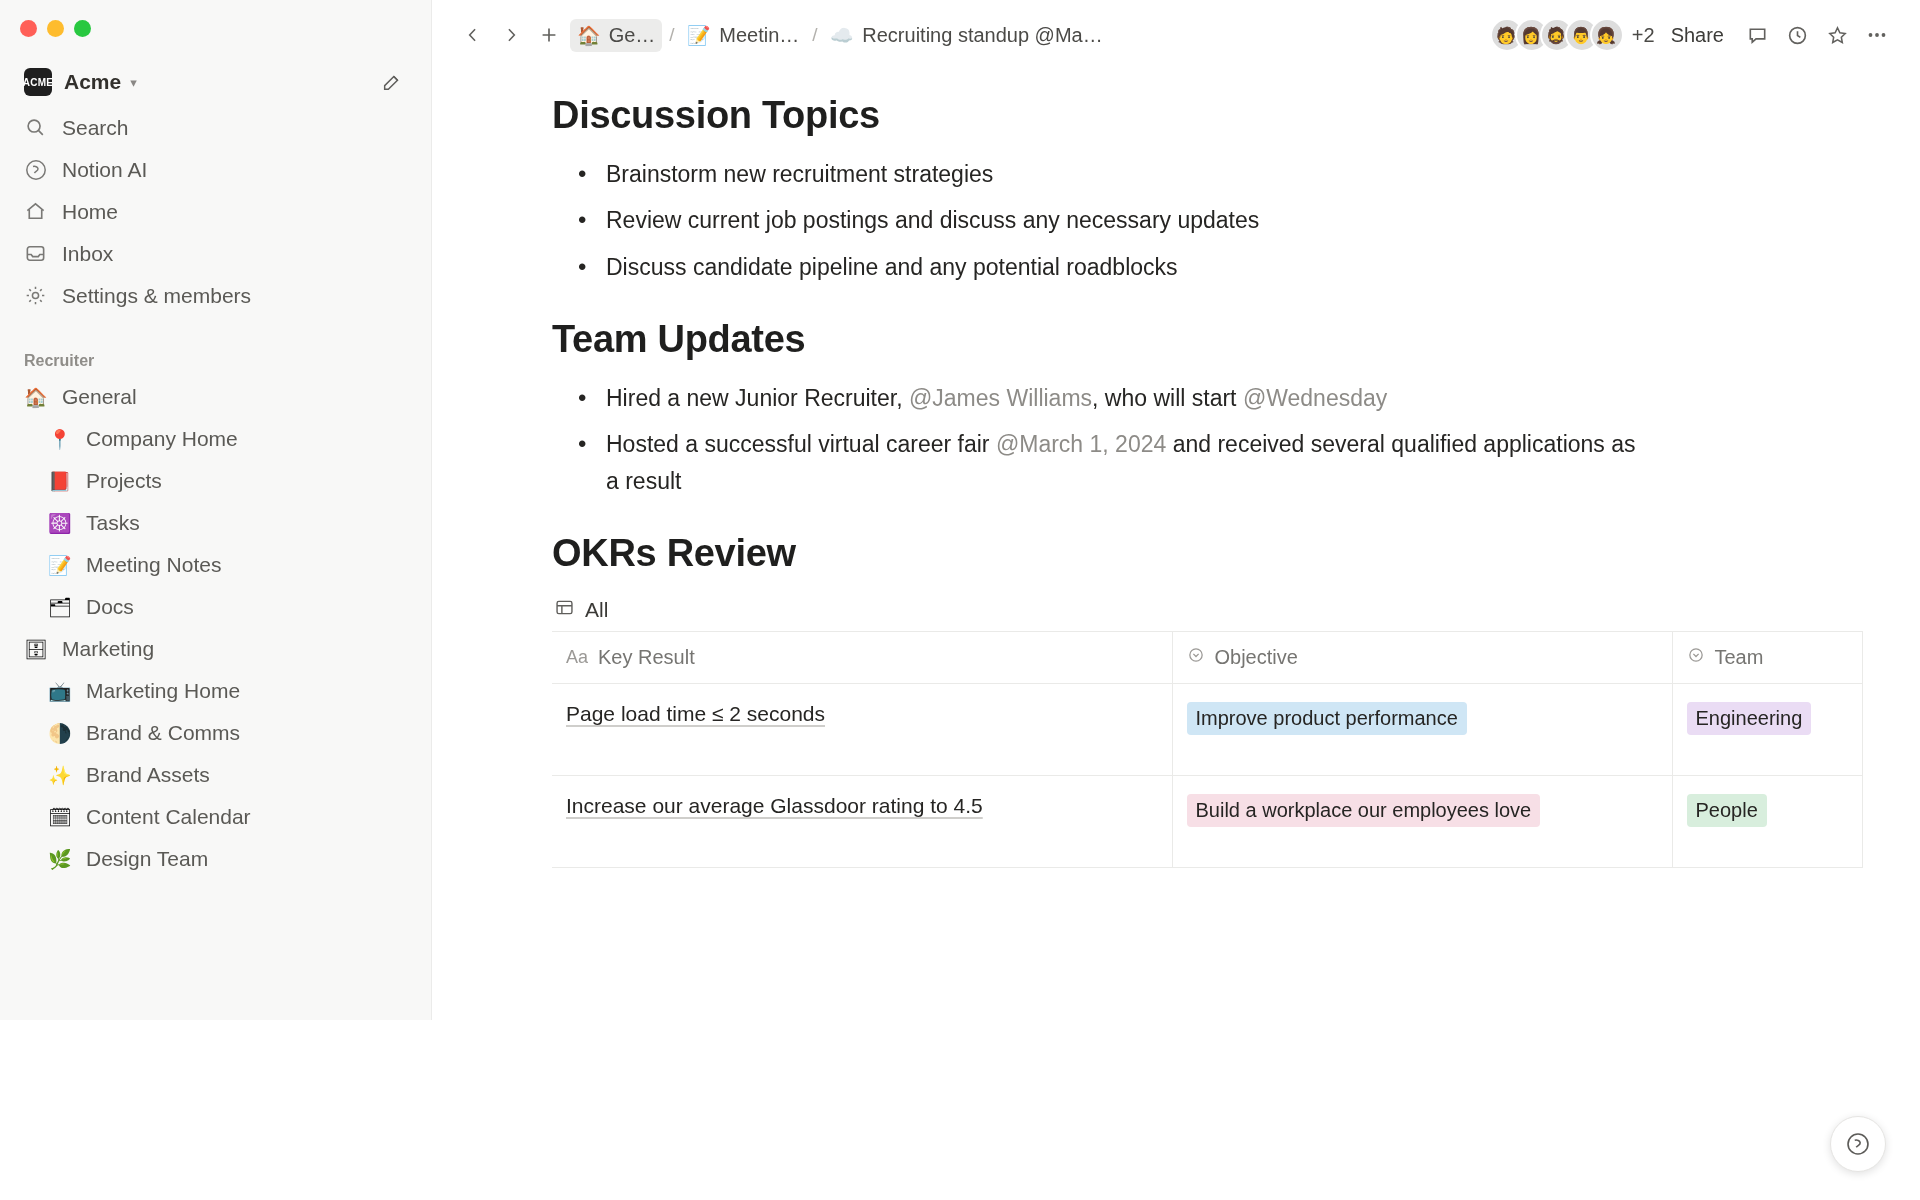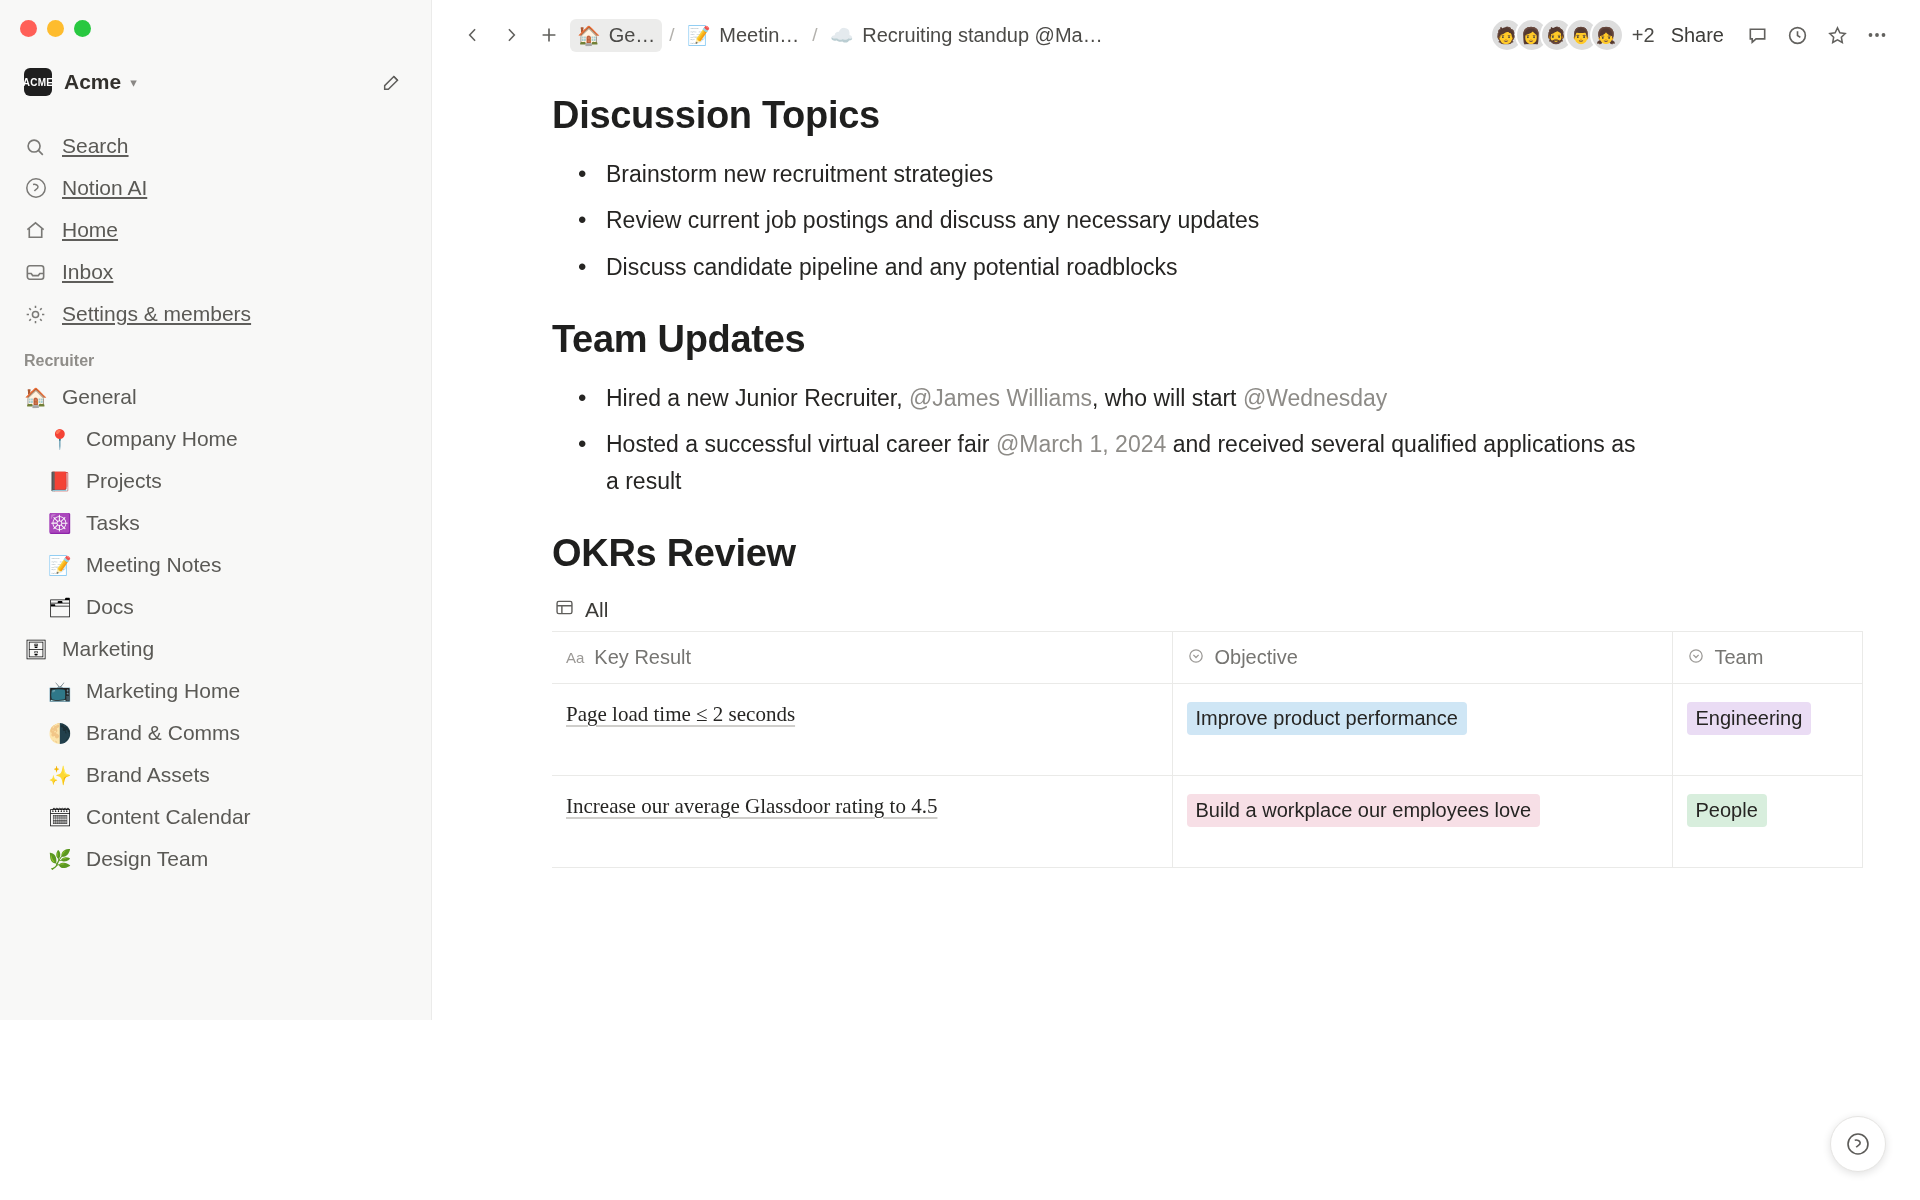--- a/index.html
+++ b/index.html
@@ -46,24 +46,23 @@
   }
   .ws-caret { margin-left: 9px; color: #8a8885; font-size: 13px; }
   .ws-edit {
     margin-left: auto; color: #5f5e5b; font-size: 20px;
     display: flex; align-items: center; justify-content: center;
     width: 30px; height: 30px;
   }
 
   .nav { margin-top: 12px; padding: 0 14px; }
   .nav-item {
-    display: flex; align-items: flex-end;
+    display: flex; align-items: flex-start;
     height: 42px; padding: 0 10px; border-radius: 7px;
     color: #5f5e5b;
-    text-decoration: underline;
   }
   .nav-item .ico {
     width: 30px; display: flex; align-items: center; justify-content: flex-start;
     color: #7a7976;
   }
   .nav-item .lbl {
     font-size: 21px; color: #5a5955; margin-left: 8px; font-weight: 500;
   }
 
   .section-title {
@@ -158,29 +157,28 @@
     text-align: left; vertical-align: top;
   }
   table.okr th:first-child, table.okr td:first-child { border-left: none; }
   table.okr th {
     padding: 14px 10px 14px 14px;
     font-weight: 400; font-size: 20px; color: #767572;
   }
   table.okr th .h {
     display: flex; align-items: center; gap: 10px;
   }
-  table.okr th .hico { color: #9b9996; font-size: 15px; }
+  table.okr th .hico { color: #9b9996; font-size: 18px; }
   table.okr td { padding: 18px 10px 40px 14px; font-size: 21px; color: #262523; }
   .col-key { width: 620px; }
   .col-obj { width: 500px; }
   .col-team { width: 190px; }
   .cell-title {
     text-decoration: underline; text-decoration-color: #cfcecb;
     text-underline-offset: 4px;
-    font-family: Liberation Serif, serif;
   }
   .pill {
     display: inline-block; padding: 3px 9px; border-radius: 4px;
     font-size: 20px; line-height: 1.35; color: #262523;
   }
 
   .ai-fab {
     position: absolute; right: 34px; bottom: 28px;
     width: 56px; height: 56px; border-radius: 50%;
     background: #fff; border: 1px solid #e6e5e3;

